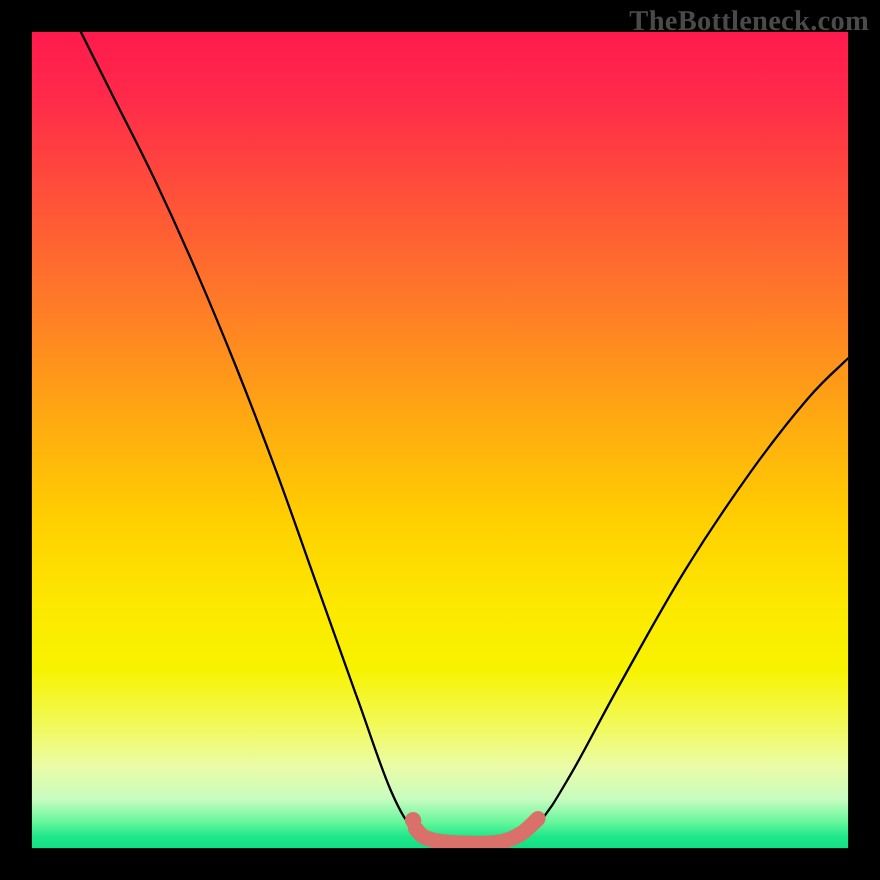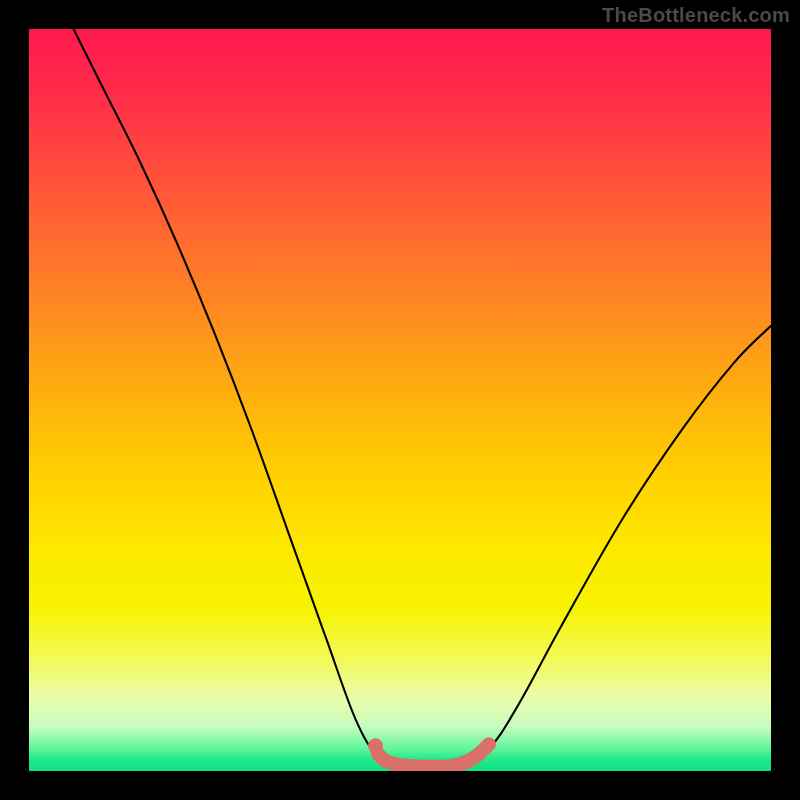--- a/index.html
+++ b/index.html
@@ -42,24 +42,25 @@
       #20e88a 98.5%,
       #10e084 100%
     );
     overflow: hidden;
   }
   .watermark {
     position: absolute;
     top: 4px;
     right: 10px;
     color: #4a4a4a;
-    font-size: 20px;
+    font-size: 26px;
     font-weight: 600;
     letter-spacing: 0.2px;
     pointer-events: none;
+    font-family: Liberation Serif, serif;
   }
   svg.curve {
     position: absolute;
     left: 0;
     top: 0;
     width: 742px;
     height: 742px;
   }
 </style>
 </head>

